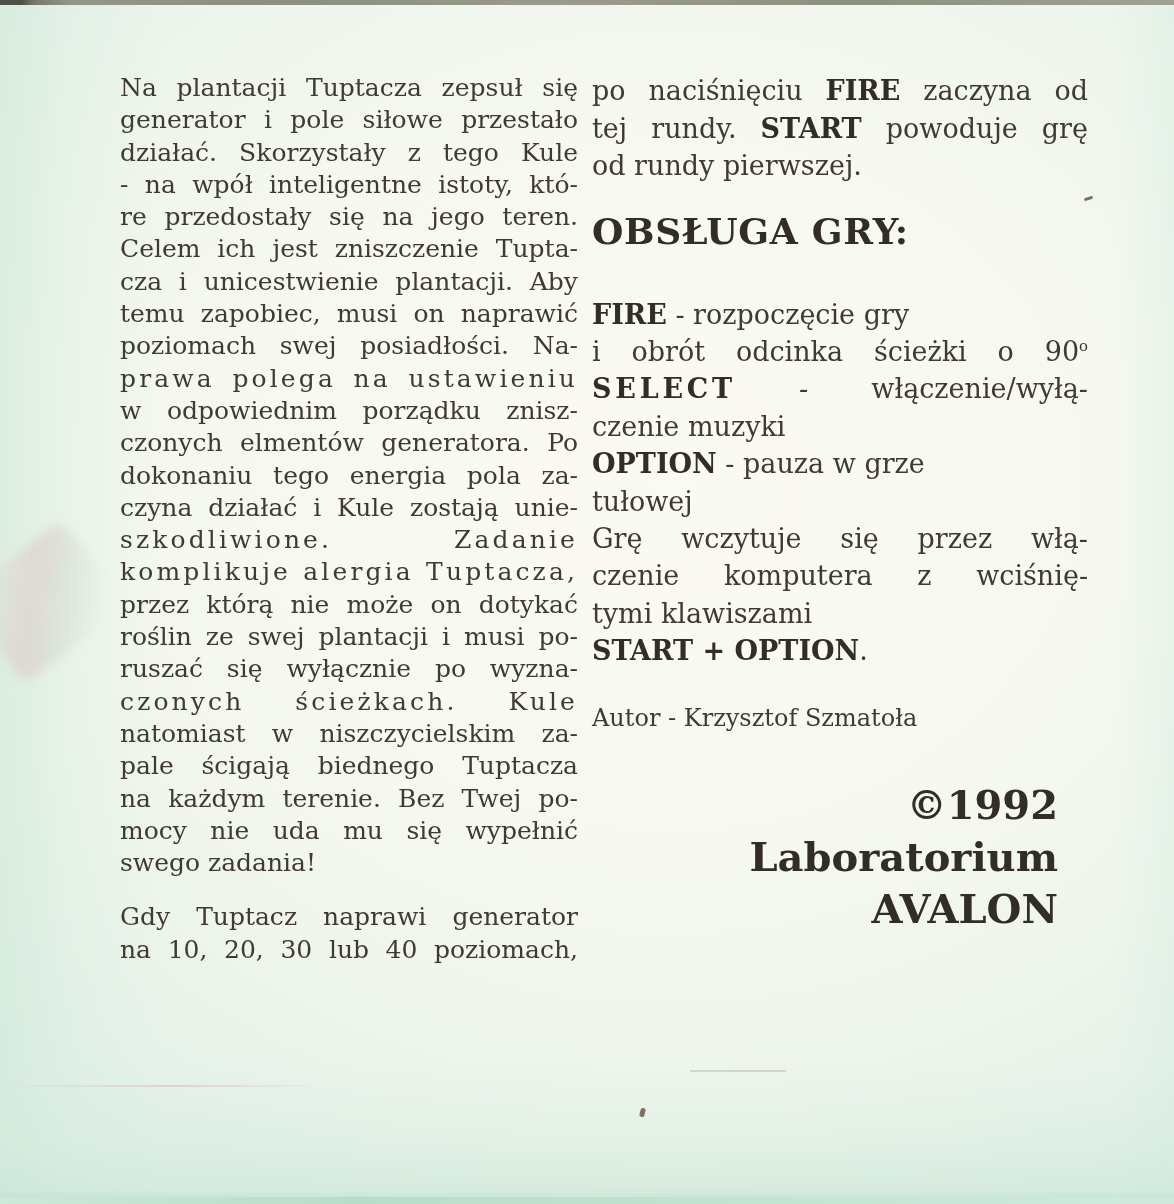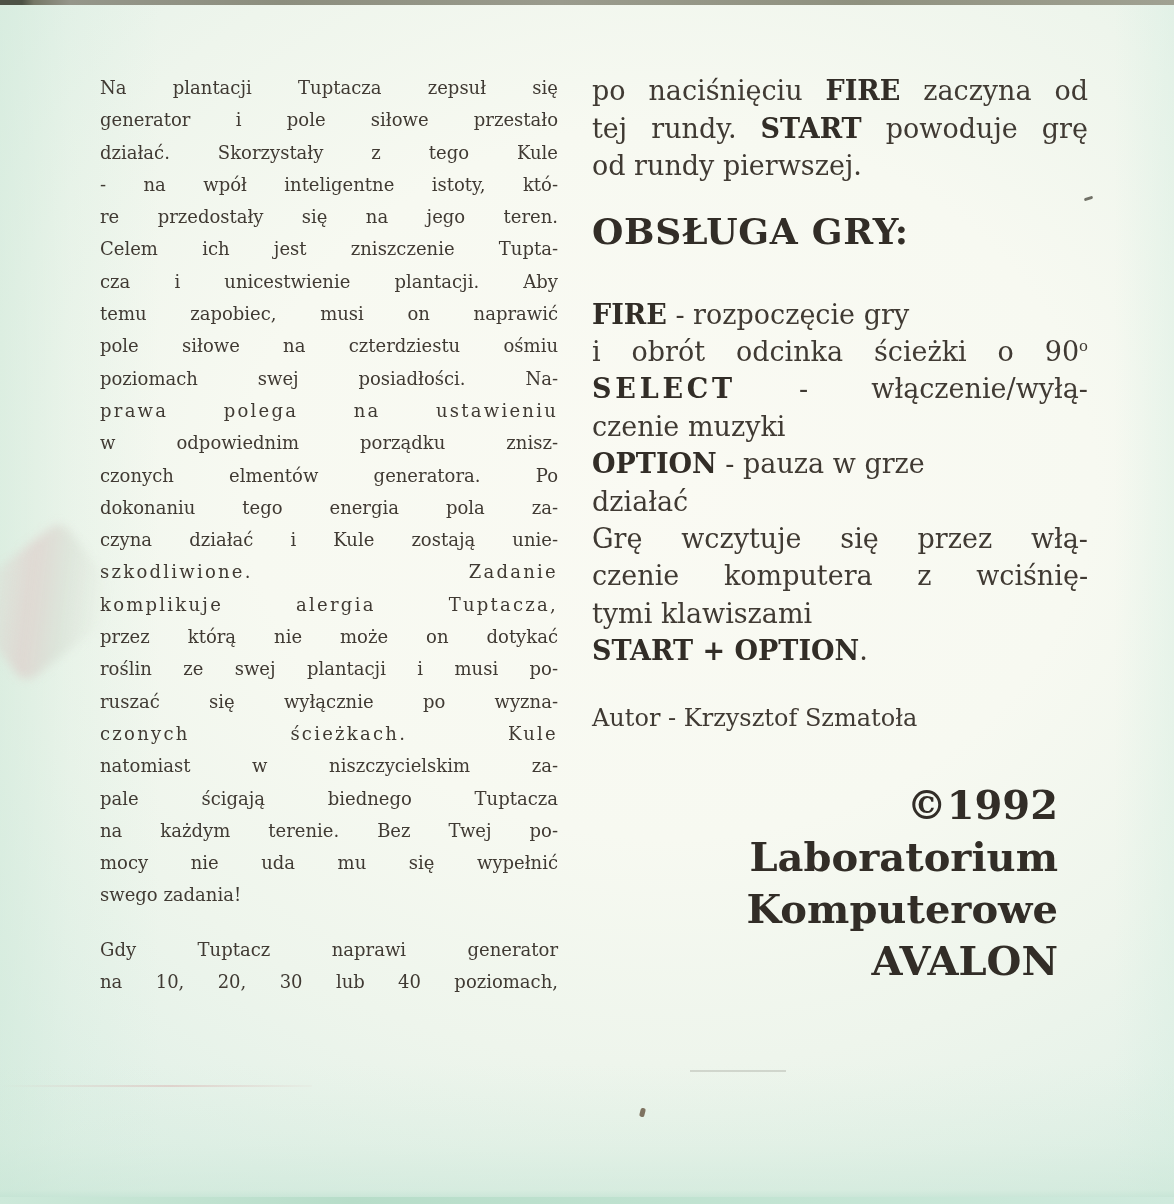--- a/index.html
+++ b/index.html
@@ -27,21 +27,21 @@
     position:absolute;left:-22px;top:548px;width:130px;height:108px;
     background:linear-gradient(135deg, rgba(214,186,186,0) 10%, rgba(221,193,193,0.5) 42%, rgba(198,201,190,0.32) 62%, rgba(214,186,186,0) 88%);
     transform:rotate(-38deg);filter:blur(5px);border-radius:14px;
   }
   .speck1{position:absolute;left:1084px;top:197px;width:9px;height:3px;background:rgba(70,68,58,.75);transform:rotate(-18deg);border-radius:2px;}
   .speck2{position:absolute;left:640px;top:1108px;width:5px;height:9px;background:rgba(100,82,62,.8);transform:rotate(14deg);border-radius:2px;}
   .scratch1{position:absolute;left:690px;top:1070px;width:96px;height:2px;background:rgba(150,150,140,.32);}
   .scratch2{position:absolute;left:0;top:1085px;width:312px;height:2px;background:linear-gradient(to right, rgba(216,160,160,0), rgba(216,160,160,.38) 55%, rgba(216,160,160,.05));}
 
   .col{position:absolute;color:#403a33;}
-  .left-col{left:100px;top:72px;width:458px;font-size:18px;line-height:32.3px;}
+  .left-col{left:120px;top:72px;width:458px;font-size:25px;line-height:32.3px;}
   .right-col{left:592px;top:72px;width:496px;font-size:27px;line-height:37.5px;}
 
   .line{width:100%;}
   .line.j{text-align:justify;text-align-last:justify;}
   .line.jc{text-align:justify;text-align-last:justify;letter-spacing:0.125em;}
   .line.l{text-align:left;}
   .line.c{text-align:right;}
   .b{font-weight:700;color:#322d27;}
   .sp{letter-spacing:0.14em;}
   .sup{font-size:0.55em;vertical-align:super;line-height:0;}
@@ -71,21 +71,20 @@
   <div class="col left-col">
     <div>
         <div class="line j"><span>Na plantacji Tuptacza zepsuł się</span></div>
         <div class="line j"><span>generator i pole siłowe przestało</span></div>
         <div class="line j"><span>działać. Skorzystały z tego Kule</span></div>
         <div class="line j"><span>- na wpół inteligentne istoty, któ-</span></div>
         <div class="line j"><span>re przedostały się na jego teren.</span></div>
         <div class="line j"><span>Celem ich jest zniszczenie Tupta-</span></div>
         <div class="line j"><span>cza i unicestwienie plantacji. Aby</span></div>
         <div class="line j"><span>temu zapobiec, musi on naprawić</span></div>
-        <div class="line j"><span>pole siłowe na czterdziestu ośmiu</span></div>
         <div class="line j"><span>poziomach swej posiadłości. Na-</span></div>
         <div class="line jc"><span>prawa polega na ustawieniu</span></div>
         <div class="line j"><span>w odpowiednim porządku znisz-</span></div>
         <div class="line j"><span>czonych elmentów generatora. Po</span></div>
         <div class="line j"><span>dokonaniu tego energia pola za-</span></div>
         <div class="line j"><span>czyna działać i Kule zostają unie-</span></div>
         <div class="line jc"><span>szkodliwione. Zadanie</span></div>
         <div class="line jc"><span>komplikuje alergia Tuptacza,</span></div>
         <div class="line j"><span>przez którą nie może on dotykać</span></div>
         <div class="line j"><span>roślin ze swej plantacji i musi po-</span></div>
@@ -109,27 +108,26 @@
         <div class="line j"><span>tej rundy. </span><span class="b">START</span><span> powoduje grę</span></div>
         <div class="line l"><span>od rundy pierwszej.</span></div>
       </div>
     <div class="section-heading">OBSŁUGA GRY:</div>
     <div class="controls">
         <div class="line l"><span class="b">FIRE</span><span> - rozpoczęcie gry</span></div>
         <div class="line j"><span>i obrót odcinka ścieżki o 90</span><span class="sup">o</span></div>
         <div class="line j"><span class="b sp">SELECT</span><span> - włączenie/wyłą-</span></div>
         <div class="line l"><span>czenie muzyki</span></div>
         <div class="line l"><span class="b">OPTION</span><span> - pauza w grze</span></div>
-        <div class="line l"><span>działać</span></div>
+        <div class="line l"><span>tułowej</span></div>
         <div class="line j"><span>Grę wczytuje się przez włą-</span></div>
         <div class="line j"><span>czenie komputera z wciśnię-</span></div>
         <div class="line l"><span>tymi klawiszami</span></div>
         <div class="line l"><span class="b">START + OPTION</span><span>.</span></div>
       </div>
     <div class="author">Autor - Krzysztof Szmatoła</div>
     <div class="copyright">
         <div class="line c"><span class="b">©1992</span></div>
         <div class="line c"><span class="b">Laboratorium</span></div>
-        <div class="line c"><span class="b">Komputerowe</span></div>
         <div class="line c"><span class="b">AVALON</span></div>
       </div>
   </div>
 </div>
 
 </body></html>

